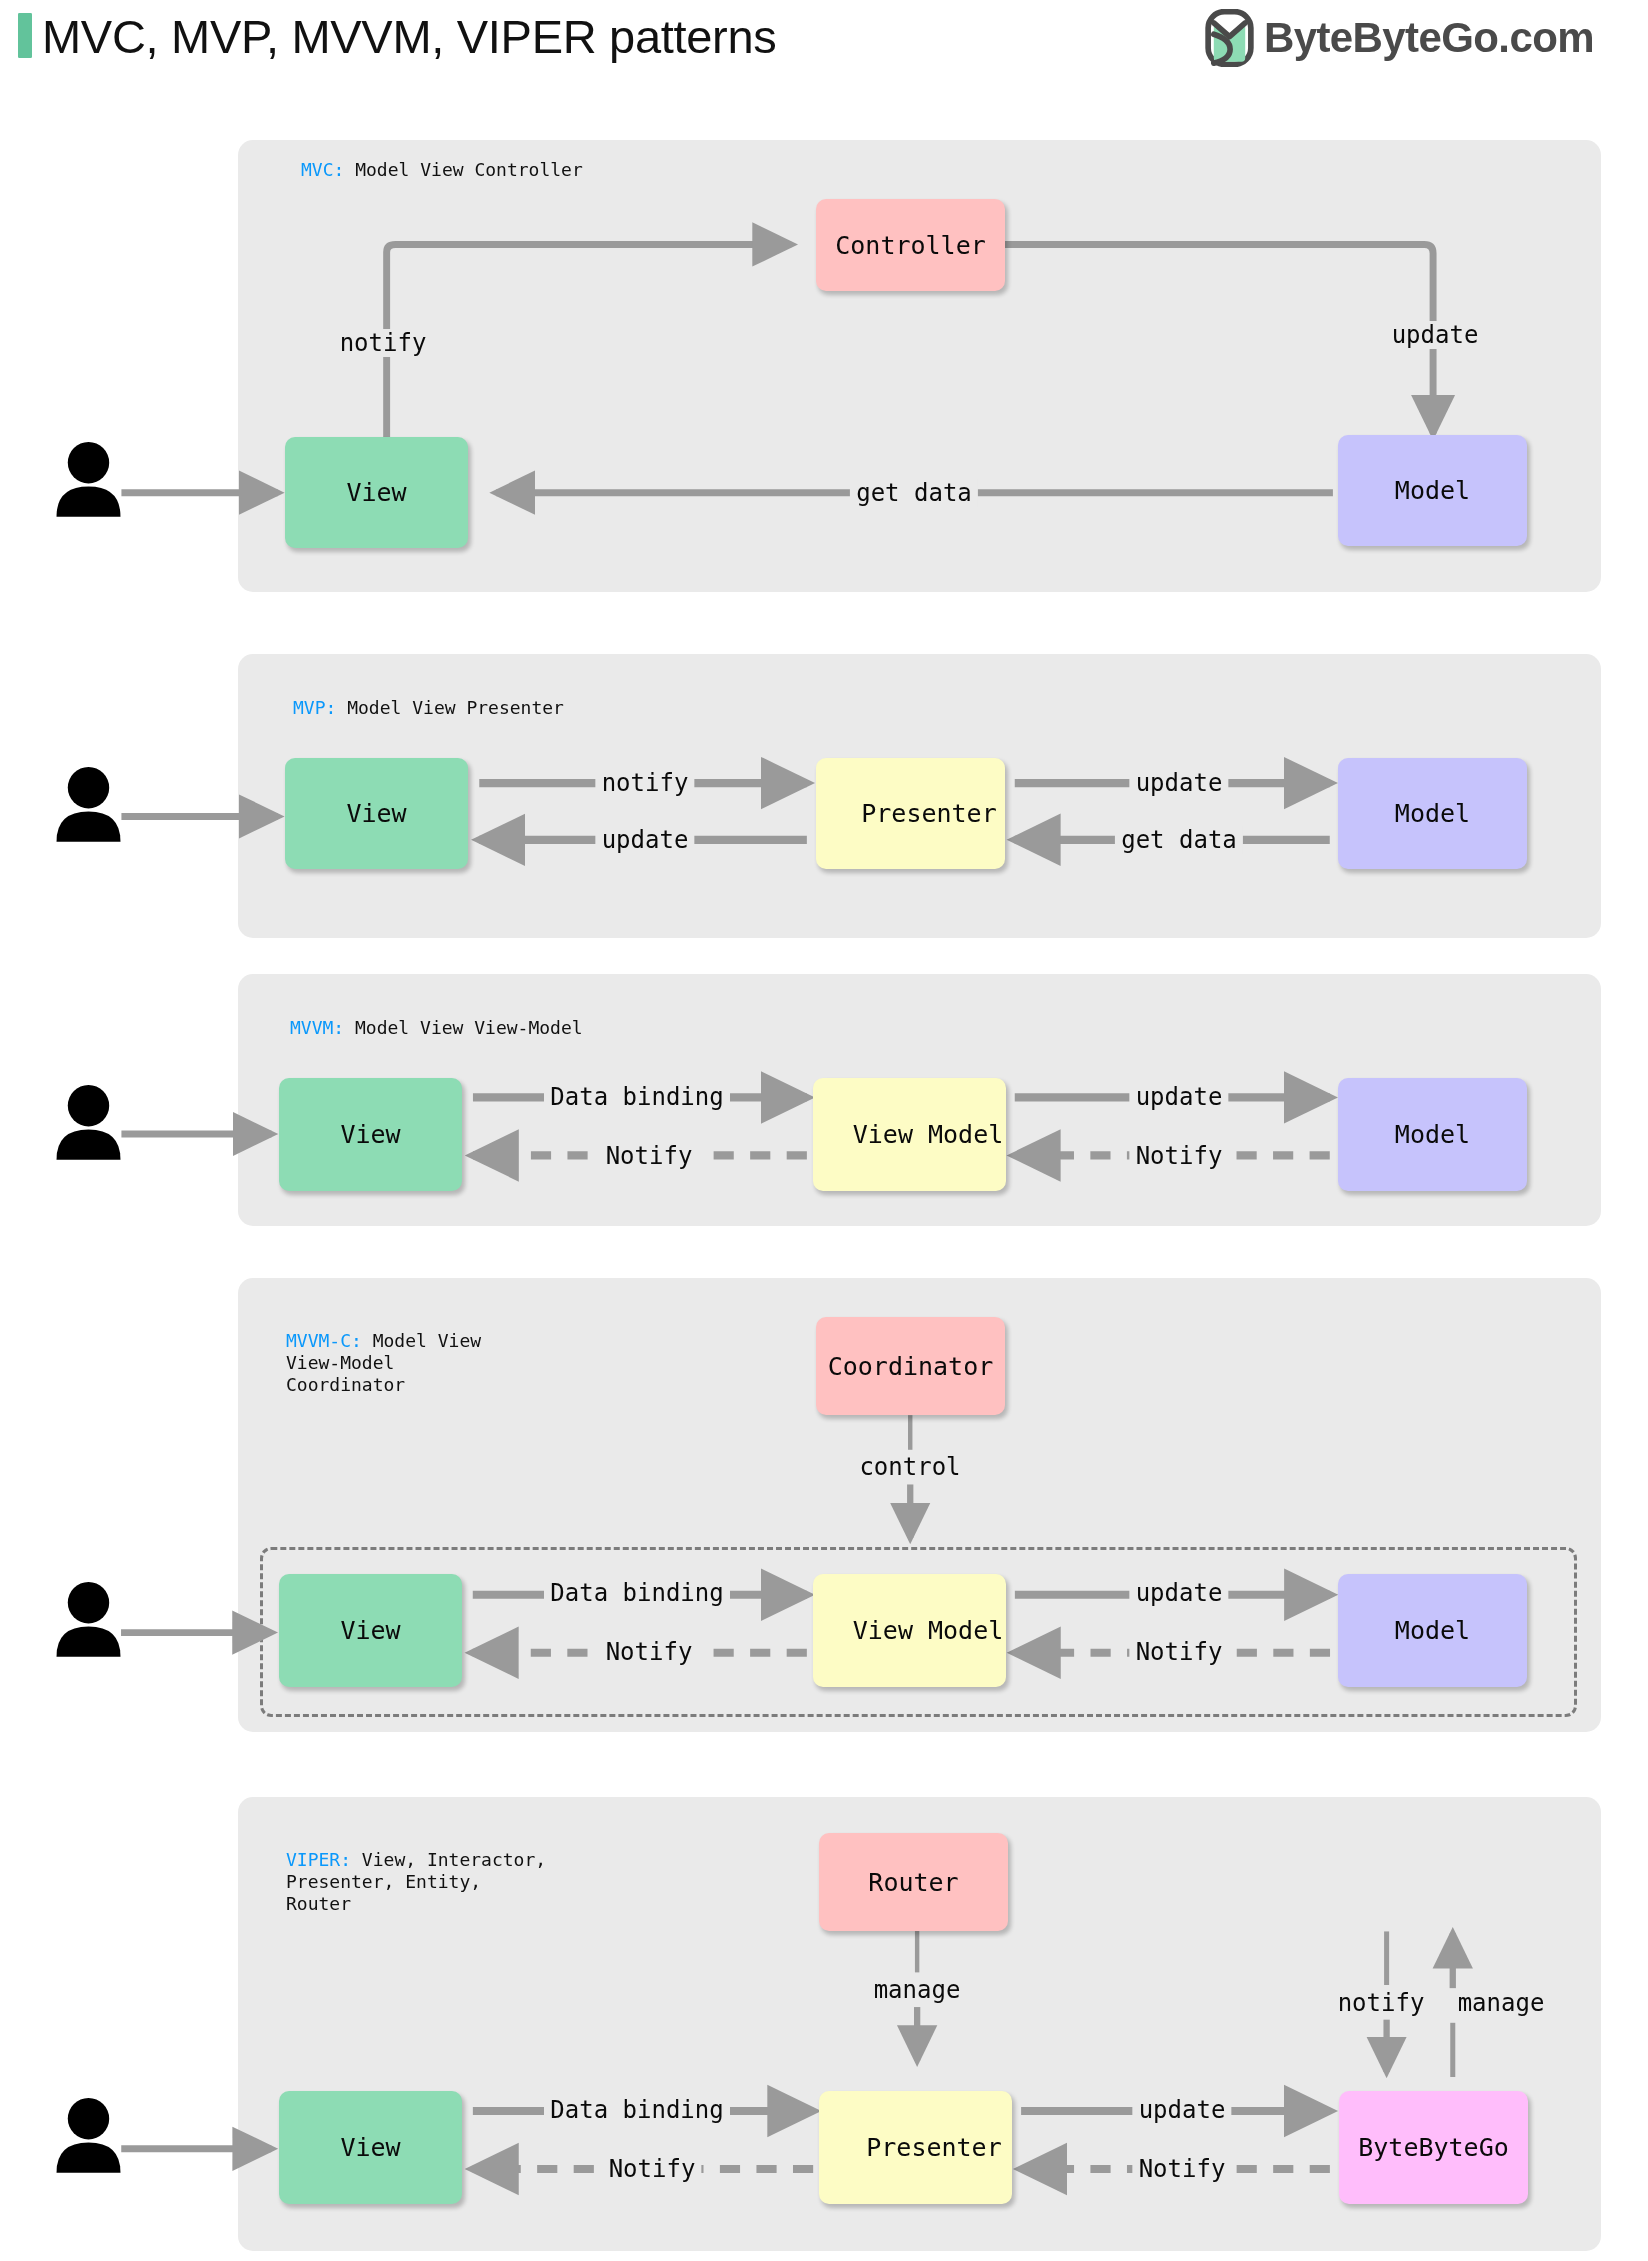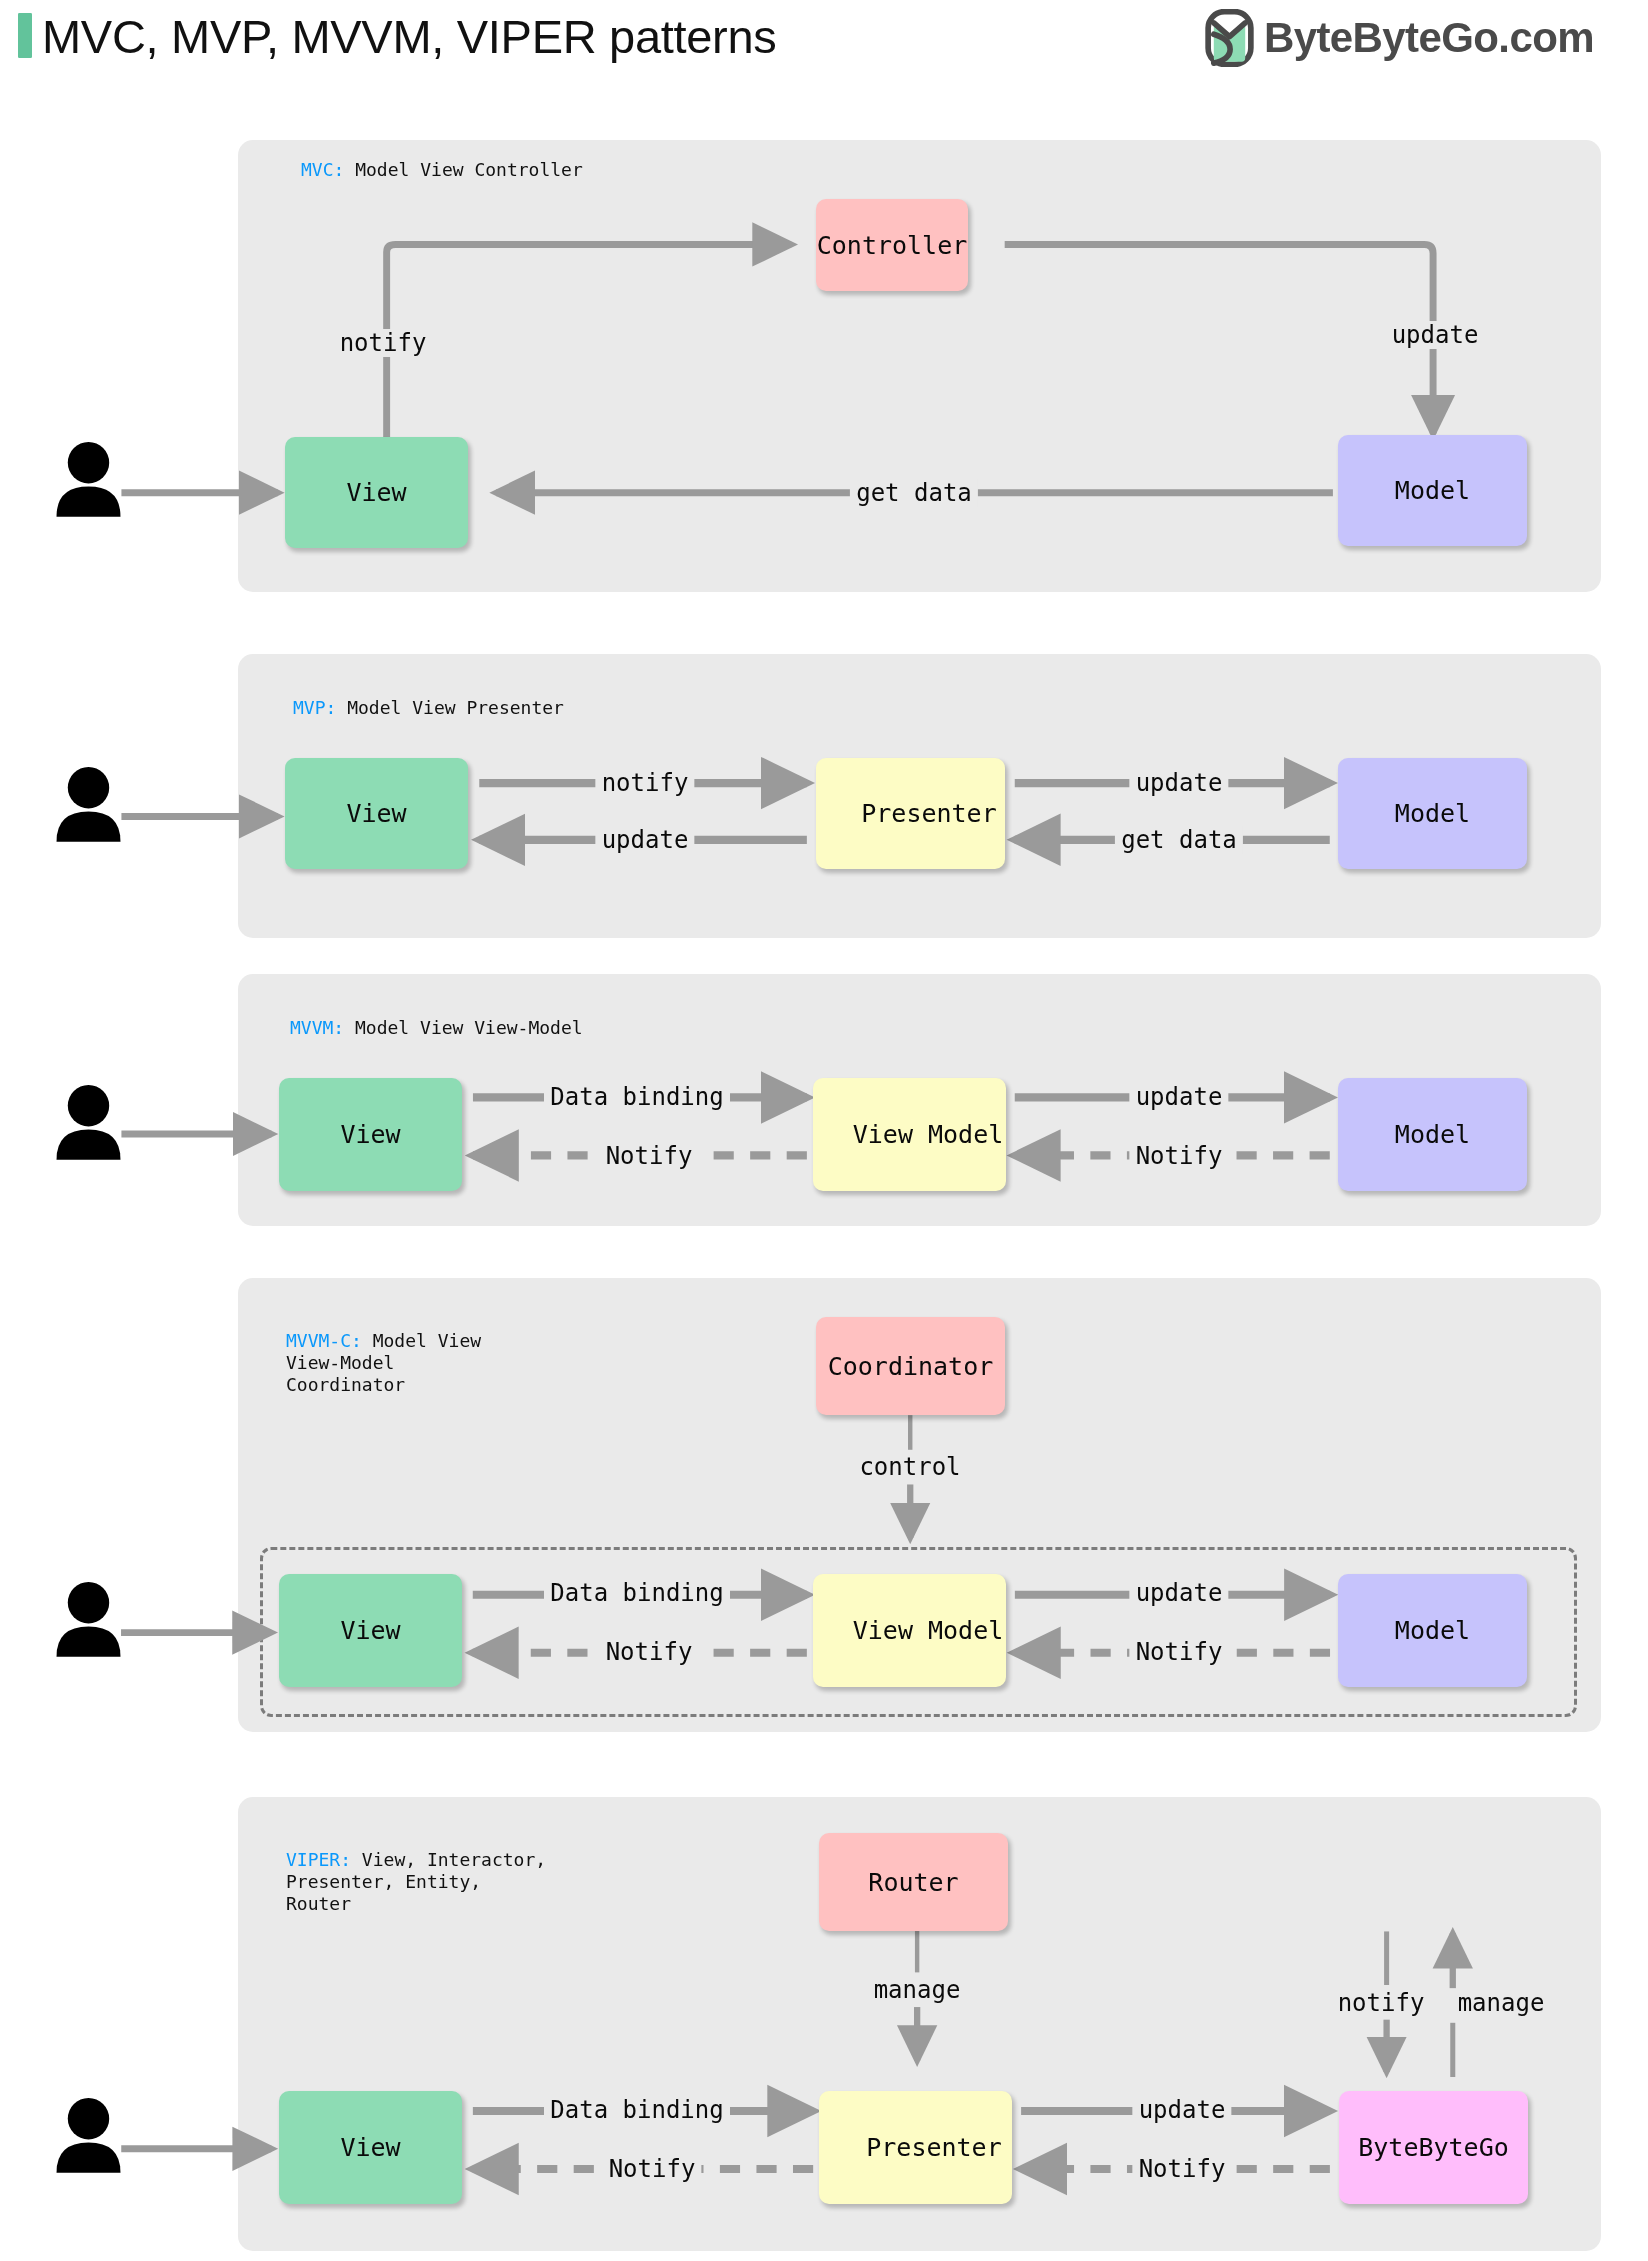--- a/index.html
+++ b/index.html
@@ -118,21 +118,21 @@
   </svg>
 
   <div class="person" style="left:54px; top:441px;">
     <svg viewBox="0 0 110 120" width="69" height="76">
       <circle cx="55" cy="34" r="33" fill="#000"></circle>
       <path d="M4 120 Q4 72 55 72 Q106 72 106 120 Z" fill="#000"></path>
     </svg>
   </div>
 
   <div class="node n-green" style="left:285px;  top:437px; width:183px; height:111px;">View</div>
-  <div class="node n-pink" style="left:816px; top:199px; width:152px; height:92px;">Controller</div>
+  <div class="node n-pink" style="left:816px; top:199px; width:189px; height:92px;">Controller</div>
   <div class="node n-purple" style="left:1338px; top:435px; width:189px; height:111px;">Model</div>
 
   <div class="elabel" style="left:383px;  top:343px;">notify</div>
   <div class="elabel" style="left:1435px; top:335px;">update</div>
   <div class="elabel" style="left:914px; top:493px;">get data</div>
 
   <div class="panel" style="left:238px; top:654px; width:1363px; height:284px;">
     <div class="panel-title" style="left:55px; top:43px;"><span class="abbr">MVP:</span><span> Model View Presenter</span></div>
   </div>
 

